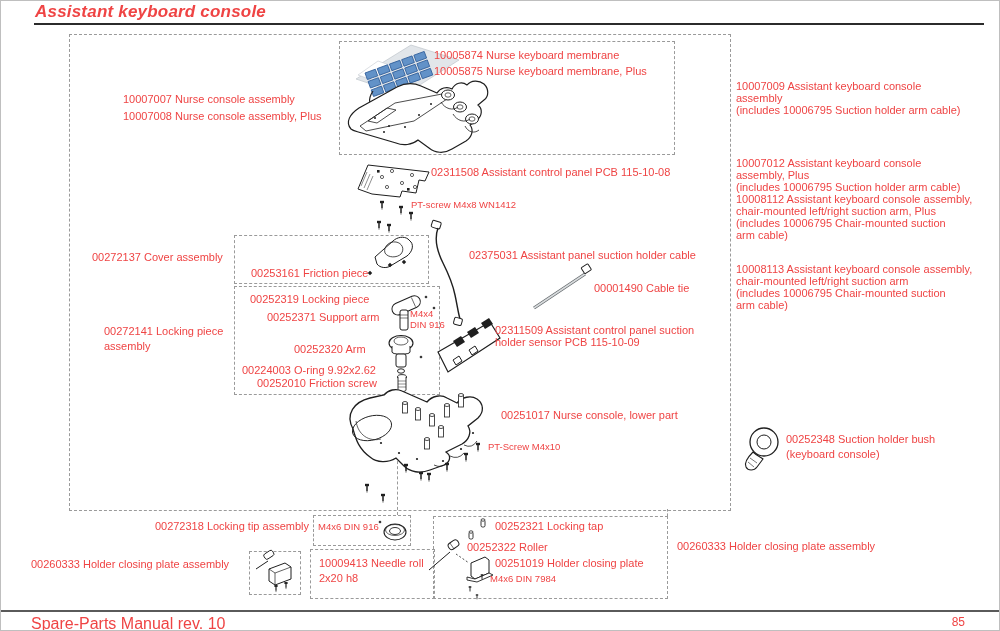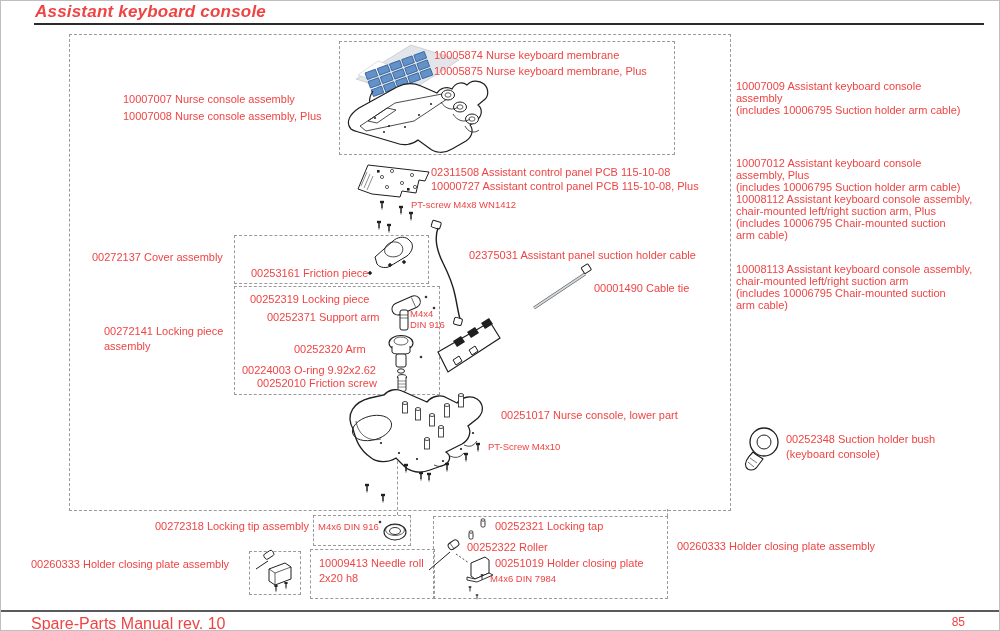--- a/index.html
+++ b/index.html
@@ -281,35 +281,36 @@
       <path class="wh" stroke-width="1.1" d="M752,451 C747,456 743,462 745,466 C747,470 753,470 756,466 L762,458 C759,456 755,454 752,451 Z"></path>
       <path class="ln" stroke-width=".6" d="M749,457 L756,462 M747,461 L753,466"></path>
     </g>
   </svg>
 
   <div class="lbl" style="left:433px;top:47px;">10005874 Nurse keyboard membrane</div>
   <div class="lbl" style="left:433px;top:63px;">10005875 Nurse keyboard membrane, Plus</div>
   <div class="lbl" style="left:122px;top:91px;">10007007 Nurse console assembly</div>
   <div class="lbl" style="left:122px;top:108px;">10007008 Nurse console assembly, Plus</div>
   <div class="lbl" style="left:430px;top:164px;">02311508 Assistant control panel PCB 115-10-08</div>
-  <div class="lbl" style="left:430px;top:178px;">10000727 Assistant control panel PCB 115-10-08, Plus</div>
   <div class="lbl small" style="left:410px;top:199px;">PT-screw M4x8 WN1412</div>
   <div class="lbl" style="left:91px;top:249px;">00272137 Cover assembly</div>
   <div class="lbl" style="left:250px;top:265px;">00253161 Friction piece</div>
   <div class="lbl" style="left:468px;top:247px;">02375031 Assistant panel suction holder cable</div>
   <div class="lbl" style="left:593px;top:280px;">00001490 Cable tie</div>
   <div class="lbl" style="left:249px;top:291px;">00252319 Locking piece</div>
   <div class="lbl" style="left:266px;top:309px;">00252371 Support arm</div>
   <div class="lbl small" style="left:409px;top:308px;">M4x4
 DIN 916</div>
   <div class="lbl" style="left:103px;top:323px;">00272141 Locking piece
 assembly</div>
   <div class="lbl" style="left:293px;top:341px;">00252320 Arm</div>
   <div class="lbl" style="left:241px;top:362px;">00224003 O-ring 9.92x2.62</div>
   <div class="lbl" style="left:256px;top:375px;text-align:center;">00252010 Friction screw</div>
+  <div class="lbl tight" style="left:494px;top:323px;">02311509 Assistant control panel suction
+holder sensor PCB 115-10-09</div>
   <div class="lbl" style="left:500px;top:407px;">00251017 Nurse console, lower part</div>
   <div class="lbl small" style="left:487px;top:441px;">PT-Screw M4x10</div>
   <div class="lbl right" style="left:148px;top:518px;width:160px;">00272318 Locking tip assembly</div>
   <div class="lbl small" style="left:317px;top:521px;">M4x6 DIN 916</div>
   <div class="lbl" style="left:30px;top:556px;">00260333 Holder closing plate assembly</div>
   <div class="lbl" style="left:318px;top:555px;">10009413 Needle roll
 2x20 h8</div>
   <div class="lbl" style="left:494px;top:518px;">00252321 Locking tap</div>
   <div class="lbl" style="left:466px;top:539px;">00252322 Roller</div>
   <div class="lbl" style="left:494px;top:555px;">00251019 Holder closing plate</div>

